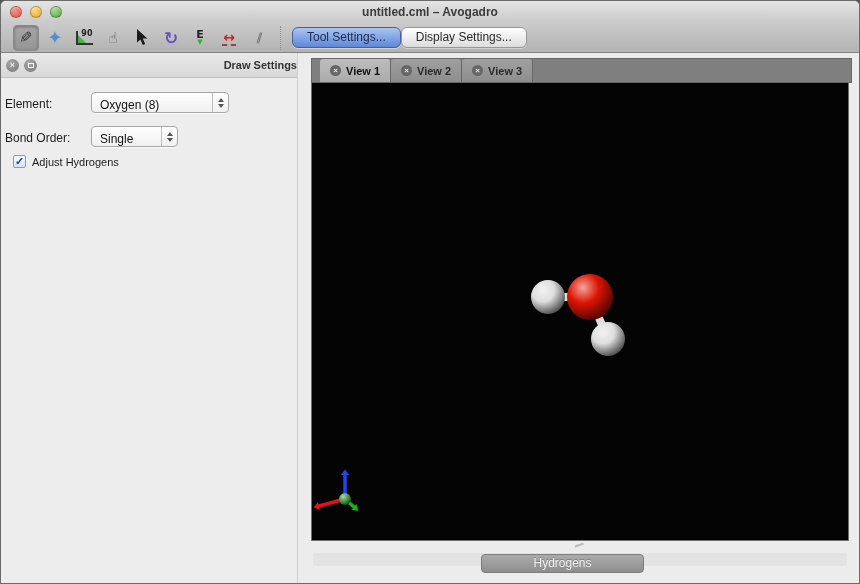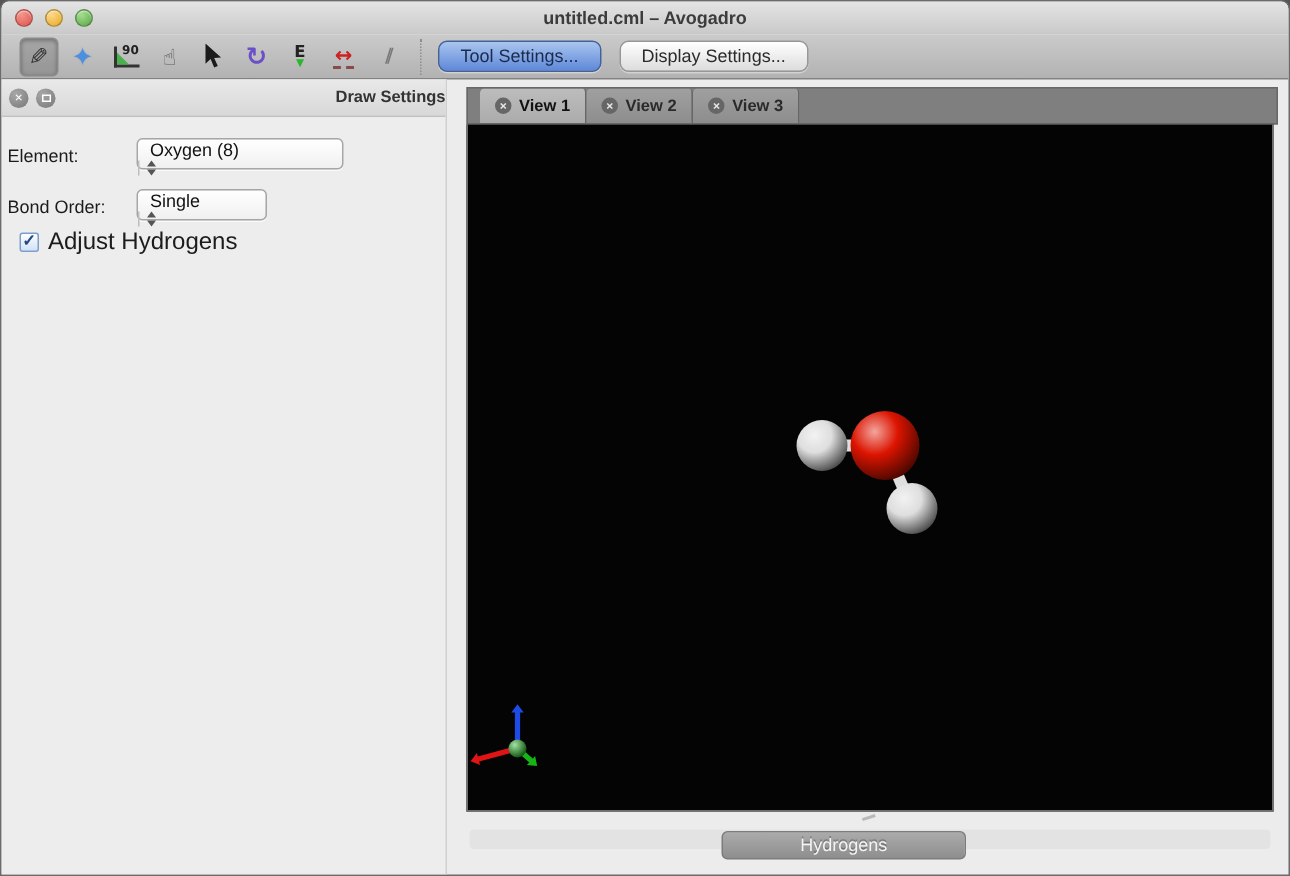--- a/index.html
+++ b/index.html
@@ -48,50 +48,50 @@
   .energy-box .e { font-size:11px; font-weight:bold; color:#222; }
   .energy-box .dn { font-size:7px; color:#2db52d; margin-top:-1px; }
   .measure-box { display:flex; flex-direction:column; align-items:center; line-height:1; }
   .measure-box .dbl { font-size:14px; font-weight:bold; color:#cc2222; }
   .measure-box .ruler { width:14px; border-top:2px dashed #8a4a4a; margin-top:0px; }
   .glyph-align { font-size:13px; color:#777; letter-spacing:-3px; }
   .tb-sep { width:1px; height:24px; border-left:1px dotted #8e8e8e; margin:0 11px 0 6px; }
   .tb-btn { height:21px; border-radius:6px; font-size:12px; padding:0 14px; line-height:19px;
     cursor:default; }
   .tb-btn.blue { background:linear-gradient(#a9c5ef,#5e88d8); border:1px solid #44619c;
-    color:#1b2b4e; box-shadow:0 1px 0 rgba(255,255,255,.4); margin-right:12px; }
+    color:#1b2b4e; box-shadow:0 1px 0 rgba(255,255,255,.4); }
   .tb-btn.plain { background:linear-gradient(#ffffff,#dcdcdc); border:1px solid #979797;
     color:#2b2b2b; box-shadow:0 1px 0 rgba(255,255,255,.4); }
   
   .left-panel { position:absolute; top:52px; left:0; width:297px; bottom:0;
     background:#ededed; border-right:1px solid #cfcfcf; }
   .panel-header { position:relative; height:25px; background:linear-gradient(#e9e9e9,#d8d8d8);
     border-bottom:1px solid #c0c0c0; }
   .panel-title { text-align:right; line-height:25px; font-size:11px; font-weight:600; color:#333; }
   .pbtn { position:absolute; top:6px; width:13px; height:13px; border-radius:50%;
     background:radial-gradient(circle at 35% 30%, #a8a8a8, #777); color:#fff;
     display:flex; align-items:center; justify-content:center; font-size:9px; line-height:1; cursor:default; }
   .pbtn.close { left:5px; }
   .pbtn.float { left:23px; }
   .float-sq { width:6px; height:5px; border:1px solid #fff; display:block; }
   .form-label { position:absolute; left:4px; width:82px; font-size:12px; color:#1c1c1c; line-height:21px; }
   .dropdown { position:absolute; height:21px; background:linear-gradient(#ffffff,#f0f0f0);
-    border:1px solid #a6a6a6; border-radius:4px; display:flex; align-items:flex-start;
-    font-size:12px; color:#111; box-shadow:0 1px 0 rgba(255,255,255,.7); cursor:default;flex-direction:column; }
+    border:1px solid #a6a6a6; border-radius:4px; display:flex; align-items:flex-end;
+    font-size:12px; color:#111; box-shadow:0 1px 0 rgba(255,255,255,.7); cursor:default; }
   .dropdown .val { flex:1; padding-left:8px; }
   .stepper { width:16px; align-self:stretch; border-left:1px solid #bdbdbd;
     display:flex; flex-direction:column; align-items:center; justify-content:center; gap:2px; }
   .arr-up { width:0; height:0; border-left:3px solid transparent; border-right:3px solid transparent;
     border-bottom:4px solid #555; }
   .arr-dn { width:0; height:0; border-left:3px solid transparent; border-right:3px solid transparent;
     border-top:4px solid #555; }
   .checkbox { position:absolute; left:12px; width:13px; height:13px; border:1px solid #7d9ecb;
     border-radius:2px; background:linear-gradient(#fdfeff,#cfe2f7); font-size:11px; font-weight:bold;
     color:#24477e; display:flex; align-items:center; justify-content:center; line-height:1; cursor:default; }
-  .cb-label { position:absolute; left:31px; font-size:16px; color:#1c1c1c; line-height:14px; }
+  .cb-label { position:absolute; left:31px; font-size:11px; color:#1c1c1c; line-height:14px; }
   
   .main { position:absolute; left:310px; top:52px; width:541px; bottom:0; }
   .tabbar { position:absolute; top:5px; left:0; right:0; height:25px; background:#7f7f7f;
     border:1px solid #676767; display:flex; padding-left:8px; }
   .tab { display:flex; align-items:center; gap:5px; padding:0 10px; font-size:11px; font-weight:600;
     color:#2a2a2a; background:linear-gradient(#a0a0a0,#8d8d8d); border-right:1px solid #676767;
     border-radius:3px 3px 0 0; cursor:default; }
   .tab.active { background:linear-gradient(#bdbdbd,#ababab); color:#111; }
   .tab-close { width:11px; height:11px; border-radius:50%; background:#666; color:#e8e8e8;
     font-size:8px; line-height:11px; text-align:center; display:inline-block; }

